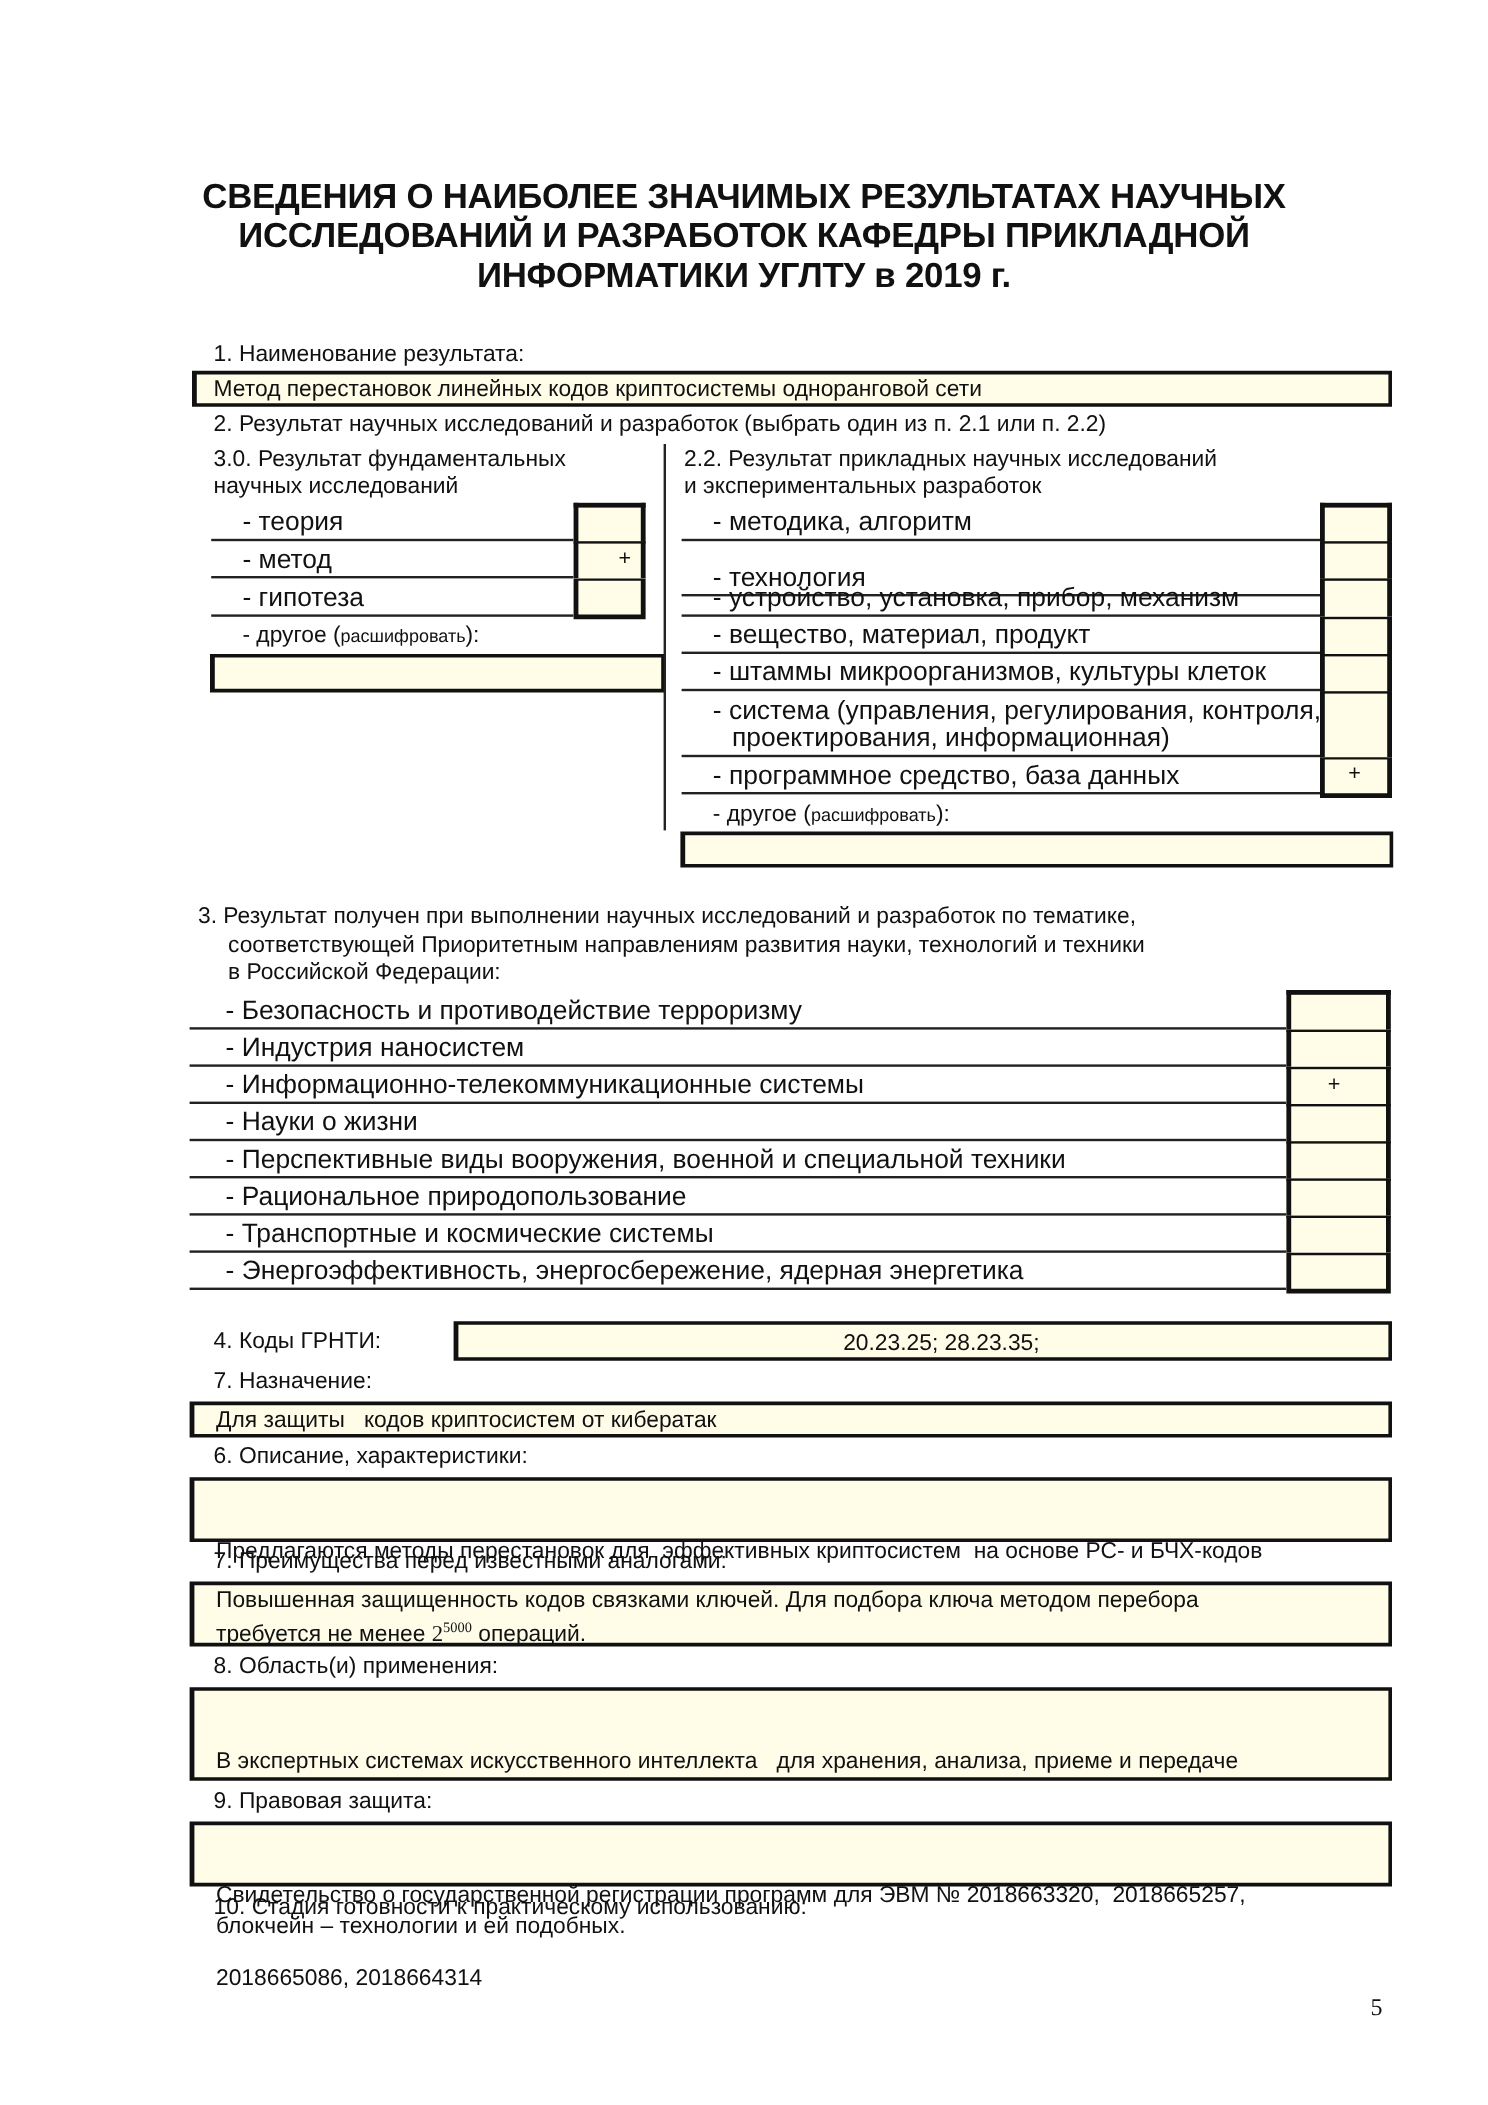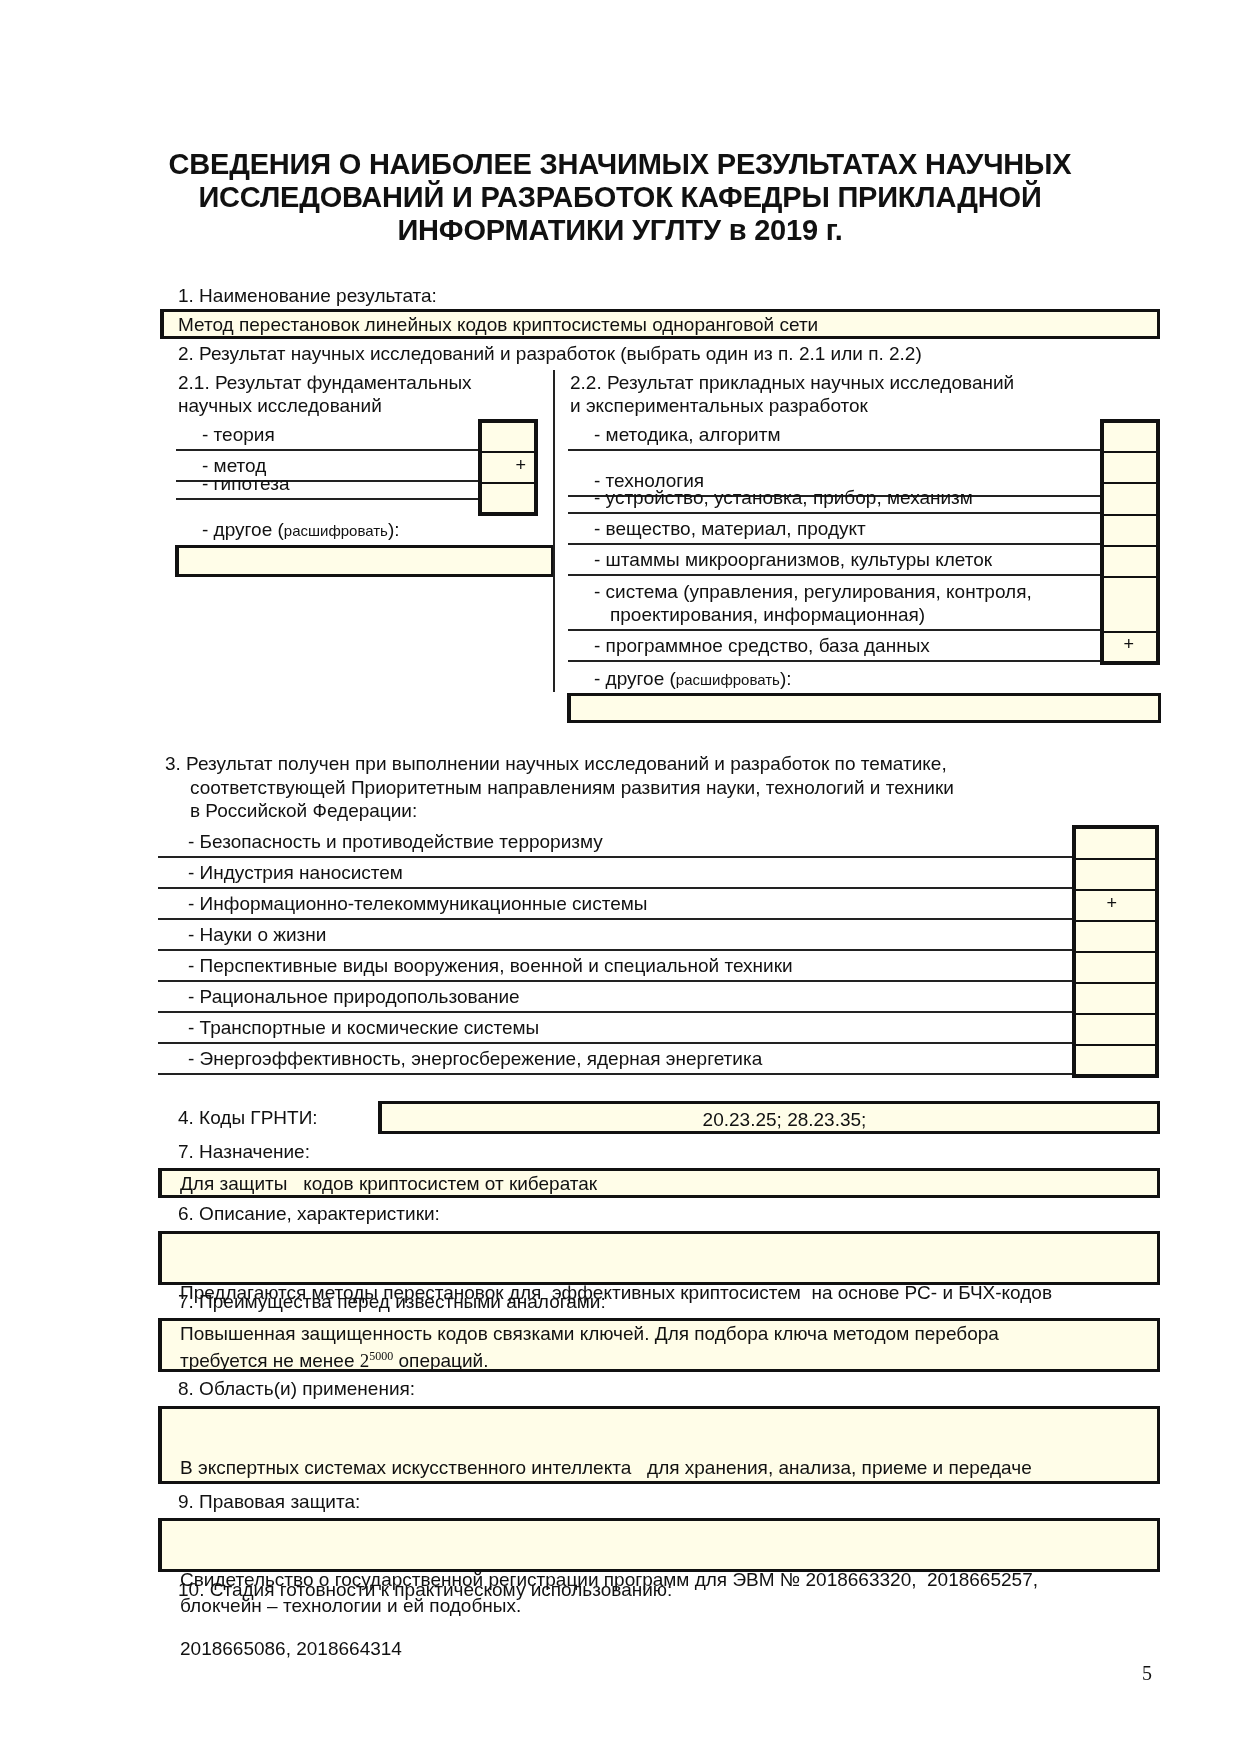--- a/index.html
+++ b/index.html
@@ -5,21 +5,21 @@
   html, body { margin: 0; padding: 0; background: #ffffff; }
   body { width: 1240px; height: 1754px; position: relative; overflow: hidden;
          font-family: "Liberation Sans", sans-serif; color: #111; }
   .abs { position: absolute; }
   .title { left: 0; width: 1240px; top: 148px; text-align: center; font-weight: bold;
            font-size: 29px; line-height: 33px; letter-spacing: -0.2px; }
   .label { font-size: 19px; line-height: 22px; white-space: nowrap; }
   .box { background: #fffde8; border: 3px solid #111; border-left-width: 4px; box-sizing: border-box;
          font-size: 19px; line-height: 23px; padding: 1px 0 0 14px; }
   .row { position: absolute; border-bottom: 2px solid #222; box-sizing: border-box;
-         font-size: 19px; line-height: 22px; white-space: nowrap; }
+         font-size: 22px; line-height: 22px; white-space: nowrap; }
   .row span.txt { position: absolute; bottom: 3px; }
   .check { position: absolute; background: #fffde8; border-left: 4px solid #111; border-right: 4px solid #111;
            box-sizing: border-box; font-size: 17px; text-align: center; }
   .check.top { border-top: 4px solid #111; }
   .check.bottom { border-bottom: 4px solid #111; }
   .check .mark { position: absolute; right: 8px; bottom: 6px; font-size: 18px; }
   .vline { position: absolute; width: 2px; background: #222; }
   sup { font-family: "Liberation Serif", serif; font-size: 12px; }
   .pageno { font-family: "Liberation Serif", serif; font-size: 20px; }
 </style>
@@ -32,30 +32,30 @@
   <div>ИНФОРМАТИКИ УГЛТУ в 2019 г.</div>
 </div>
 
 <div class="abs label" style="left:178px; top:285px;">1. Наименование результата:</div>
 <div class="abs box" style="left:160px; top:309px; width:1000px; height:30px;">
   <span>Метод перестановок линейных кодов криптосистемы одноранговой сети</span>
 </div>
 
 <div class="abs label" style="left:178px; top:343px;">2. Результат научных исследований и разработок (выбрать один из п. 2.1 или п. 2.2)</div>
 
-<div class="abs label" style="left:178px; top:372px;">2.1. Результат фундаментальных</div>
+<div class="abs label" style="left:178px; top:372px;">3.0. Результат фундаментальных</div>
 <div class="abs label" style="left:178px; top:395px;">научных исследований</div>
 
 <div class="row" style="left:176px; top:419px; width:302px; height:32px;">
   <span class="txt" style="left:26px;">- теория</span>
 </div>
 <div class="row" style="left:176px; top:451px; width:302px; height:31px;">
   <span class="txt" style="left:26px;">- метод</span>
 </div>
-<div class="row" style="left:176px; top:468px; width:302px; height:32px;">
+<div class="row" style="left:176px; top:482px; width:302px; height:32px;">
   <span class="txt" style="left:26px;">- гипотеза</span>
 </div>
 <div class="check top" style="left:478px; top:419px; width:60px; height:32px;">
   <span class="mark"></span>
 </div>
 <div class="check" style="left:478px; top:451px; width:60px; height:31px; border-top:2px solid #111;">
   <span class="mark">+</span>
 </div>
 <div class="check bottom" style="left:478px; top:482px; width:60px; height:34px; border-top:2px solid #111;">
   <span class="mark"></span>

